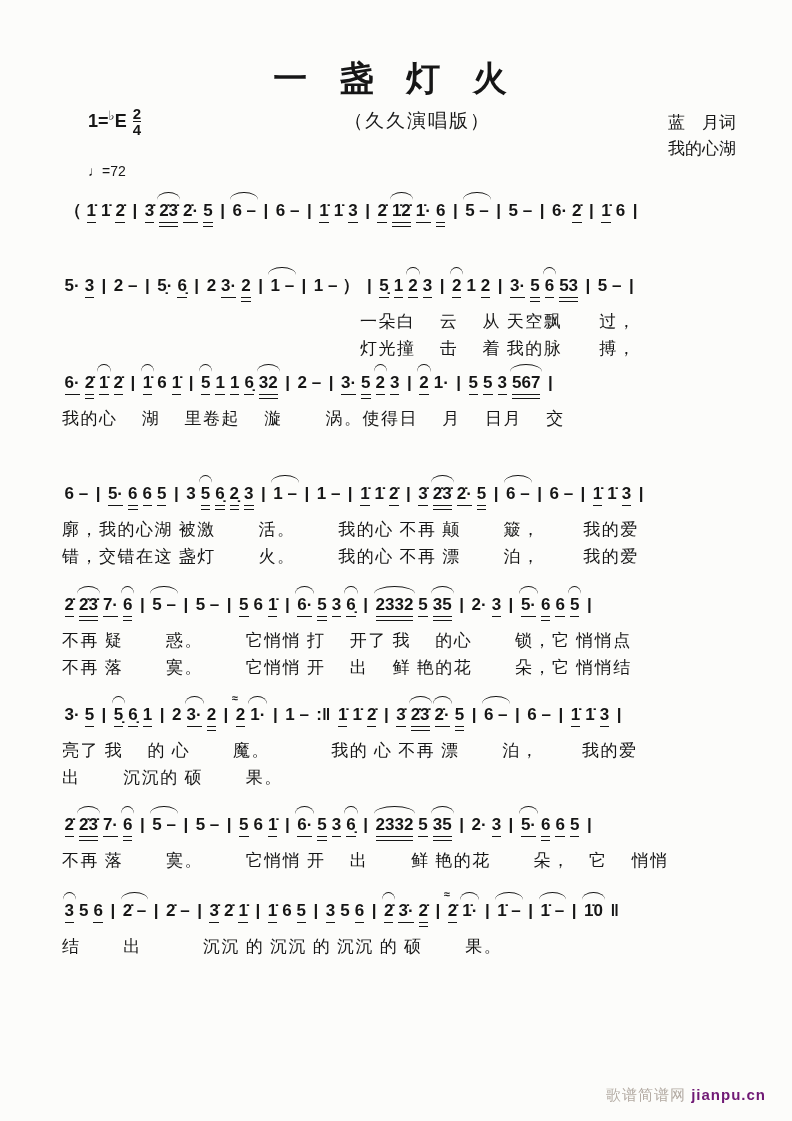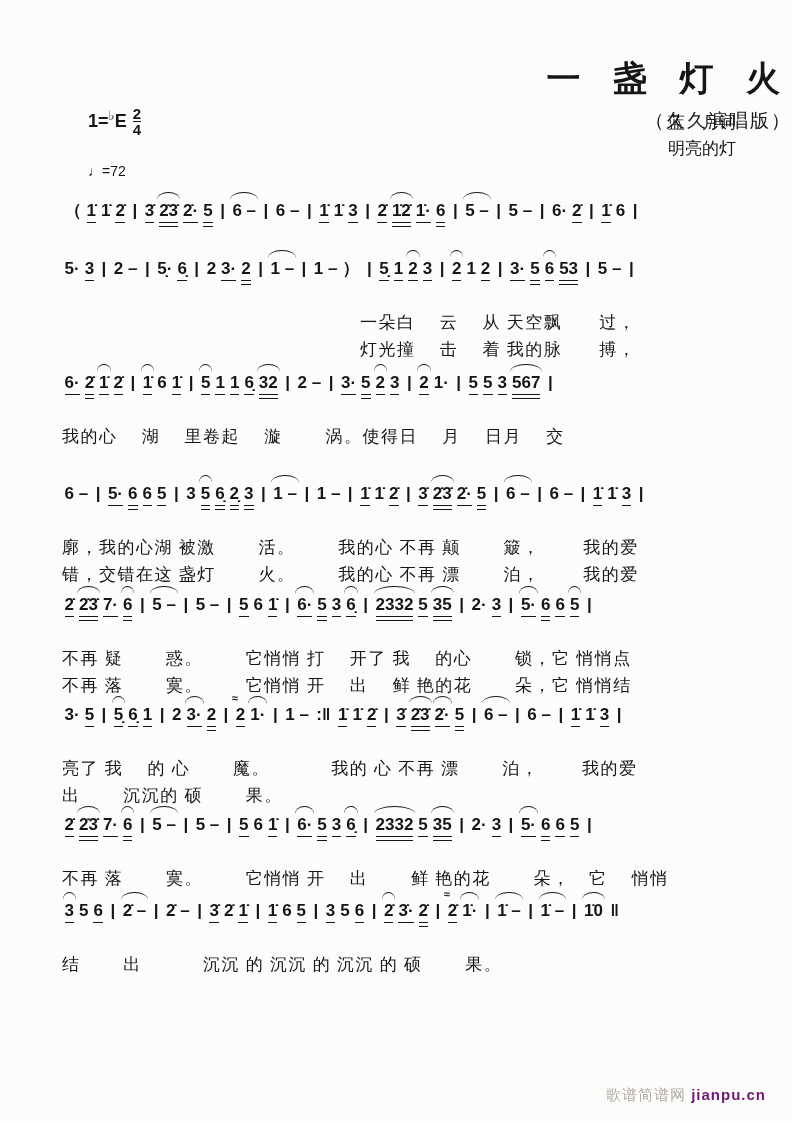--- a/index.html
+++ b/index.html
@@ -1,41 +1,41 @@
 <!DOCTYPE html>
 <html><head>
 <meta charset="utf-8">
 <style>
   html,body{margin:0;padding:0;}
   body{width:792px;height:1121px;background:#f4f4f2;font-family:"Liberation Sans","DejaVu Sans",sans-serif;}
   .sheet{position:relative;width:792px;height:1121px;background:#fcfcfa;color:#161616;overflow:hidden;}
 
   
-  .header{position:absolute;top:56px;left:0;width:100%;text-align:right;}
+  .header{position:absolute;top:56px;left:0;width:100%;text-align:center;}
   .title{font-family:"Liberation Serif","DejaVu Serif",serif;font-size:34px;font-weight:bold;letter-spacing:12px;}
   .subtitle{font-family:"Liberation Serif","DejaVu Serif",serif;font-size:19px;margin-top:6px;letter-spacing:2px;padding-left:43px;}
   .credits{position:absolute;top:110px;right:56px;text-align:right;font-family:"Liberation Serif","DejaVu Serif",serif;font-size:17px;line-height:26px;}
   .keysig{position:absolute;top:106px;left:88px;font-size:18px;font-weight:bold;display:flex;align-items:center;}
   .keysig .flat{font-size:13px;vertical-align:super;position:relative;top:-6px;}
   .frac{display:inline-flex;flex-direction:column;align-items:center;margin-left:6px;font-size:15px;line-height:15px;}
   .frac .den{border-top:1.6px solid #161616;}
   .tempo{position:absolute;top:163px;left:88px;font-size:14px;}
 
   
   .system{position:absolute;left:62px;right:16px;}
   .notation{white-space:nowrap;padding-top:12px;height:26px;}
   .tok{display:inline-block;position:relative;margin:0 2.5px;font-size:17px;font-weight:bold;line-height:22px;}
   .tok.bar{margin:0 5px;font-weight:bold;}
   .u1{border-bottom:1.8px solid #161616;}
   .u2{border-bottom:1.8px solid #161616;}
   .u2::after{content:"";position:absolute;left:0;right:0;bottom:-4.5px;border-bottom:1.8px solid #161616;}
   .arc::before{content:"";position:absolute;left:-2px;right:-2px;top:-8px;height:7px;
     border-top:1.6px solid #161616;border-radius:50% 50% 0 0 / 100% 100% 0 0;}
   .mo{position:absolute;top:-17px;left:-4px;font-size:11px;font-style:normal;letter-spacing:-1px;}
-  .lyrics{font-family:"Liberation Serif","DejaVu Serif",serif;font-size:17px;line-height:27px;letter-spacing:1.5px;margin-top:25px;white-space:nowrap;}
+  .lyrics{font-family:"Liberation Serif","DejaVu Serif",serif;font-size:17px;line-height:27px;letter-spacing:1.5px;margin-top:7px;white-space:nowrap;}
   .lyrics + .lyrics{margin-top:0;}
   .indent2{padding-left:298px;}
 
   
   .watermark{position:absolute;bottom:16px;right:26px;font-size:15px;letter-spacing:1px;}
   .wm-site{color:#b3aba3;font-family:Liberation Sans, sans-serif;}
   .wm-url{color:#701a75;font-weight:bold;}
 </style>
 </head>
 <body>
@@ -54,28 +54,28 @@
     <span class="frac">
       <span class="num">2</span>
       <span class="den">4</span>
     </span>
   </div>
 
   <div class="tempo">♩=72</div>
 
   <div class="credits">
     <div>蓝　月词</div>
-    <div>明亮的灯</div>
+    <div>我的心湖</div>
   </div>
 
   <div class="system" style="top:188px">
     <div class="notation"><span class="tok">（</span><span class="tok u1">1̇</span><span class="tok">1̇</span><span class="tok u1">2̇</span><span class="tok bar">|</span><span class="tok u1">3̇</span><span class="tok u2 arc">2̇3̇</span><span class="tok u1">2̇·</span><span class="tok u2">5</span><span class="tok bar">|</span><span class="tok arc">6 –</span><span class="tok bar">|</span><span class="tok">6 –</span><span class="tok bar">|</span><span class="tok u1">1̇</span><span class="tok">1̇</span><span class="tok u1">3</span><span class="tok bar">|</span><span class="tok u1">2̇</span><span class="tok u2 arc">1̇2̇</span><span class="tok u1">1̇·</span><span class="tok u2">6</span><span class="tok bar">|</span><span class="tok arc">5 –</span><span class="tok bar">|</span><span class="tok">5 –</span><span class="tok bar">|</span><span class="tok">6·</span><span class="tok u1">2̇</span><span class="tok bar">|</span><span class="tok u1">1̇</span><span class="tok">6</span><span class="tok bar">|</span></div>
   </div>
 
-  <div class="system" style="top:246px">
+  <div class="system" style="top:263px">
     <div class="notation"><span class="tok">5·</span><span class="tok u1">3</span><span class="tok bar">|</span><span class="tok">2 –</span><span class="tok bar">|</span><span class="tok">5̣·</span><span class="tok u1">6̣</span><span class="tok bar">|</span><span class="tok">2</span><span class="tok u1">3·</span><span class="tok u2">2</span><span class="tok bar">|</span><span class="tok arc">1 –</span><span class="tok bar">|</span><span class="tok">1 –</span><span class="tok">）</span><span class="tok bar">|</span><span class="tok u1">5̣</span><span class="tok u1">1</span><span class="tok u1 arc">2</span><span class="tok u1">3</span><span class="tok bar">|</span><span class="tok u1 arc">2</span><span class="tok">1</span><span class="tok u1">2</span><span class="tok bar">|</span><span class="tok u1">3·</span><span class="tok u2">5</span><span class="tok u1 arc">6</span><span class="tok u2">53</span><span class="tok bar">|</span><span class="tok">5 –</span><span class="tok bar">|</span></div>
     <div class="lyrics indent2">一朵白　 云　 从 天空飘　　过，</div>
     <div class="lyrics indent2">灯光撞　 击　 着 我的脉　　搏，</div>
   </div>
 
   <div class="system" style="top:360px">
     <div class="notation"><span class="tok u1">6·</span><span class="tok u2">2̇</span><span class="tok u1 arc">1̇</span><span class="tok u1">2̇</span><span class="tok bar">|</span><span class="tok u1 arc">1̇</span><span class="tok">6</span><span class="tok u1">1̇</span><span class="tok bar">|</span><span class="tok u1 arc">5</span><span class="tok u1">1</span><span class="tok u1">1</span><span class="tok u1">6̣</span><span class="tok u2 arc">32</span><span class="tok bar">|</span><span class="tok">2 –</span><span class="tok bar">|</span><span class="tok u1">3·</span><span class="tok u2">5</span><span class="tok u1 arc">2</span><span class="tok u1">3</span><span class="tok bar">|</span><span class="tok u1 arc">2</span><span class="tok">1·</span><span class="tok bar">|</span><span class="tok u1">5</span><span class="tok u1">5</span><span class="tok u1">3</span><span class="tok u2 arc">567</span><span class="tok bar">|</span></div>
     <div class="lyrics">我的心　 湖　 里卷起　 漩　　 涡。使得日　 月　 日月　 交</div>
   </div>
 

